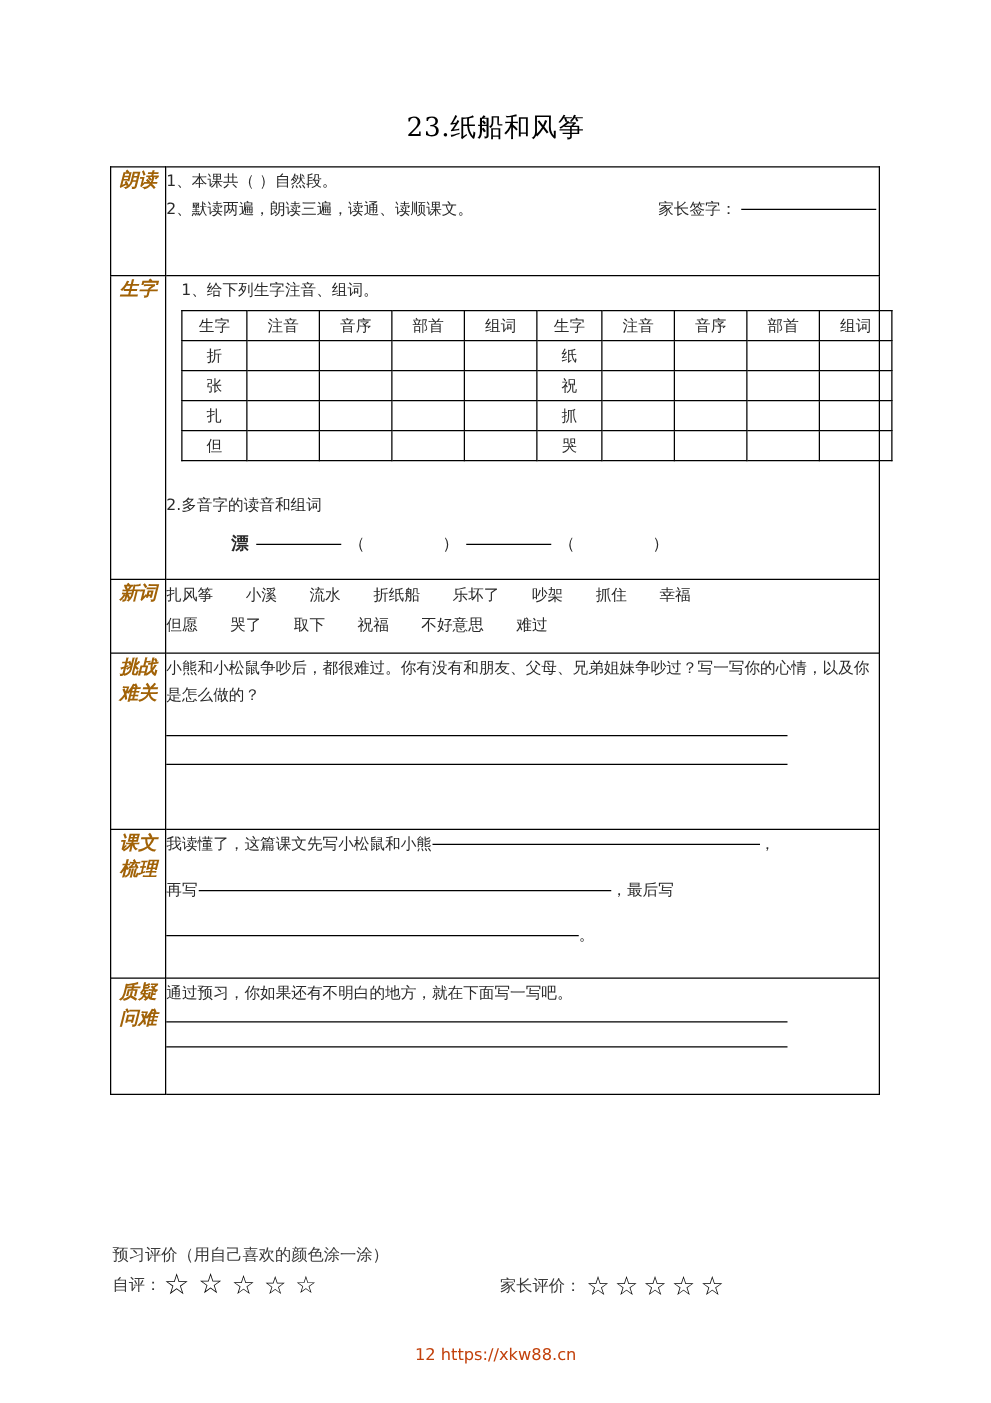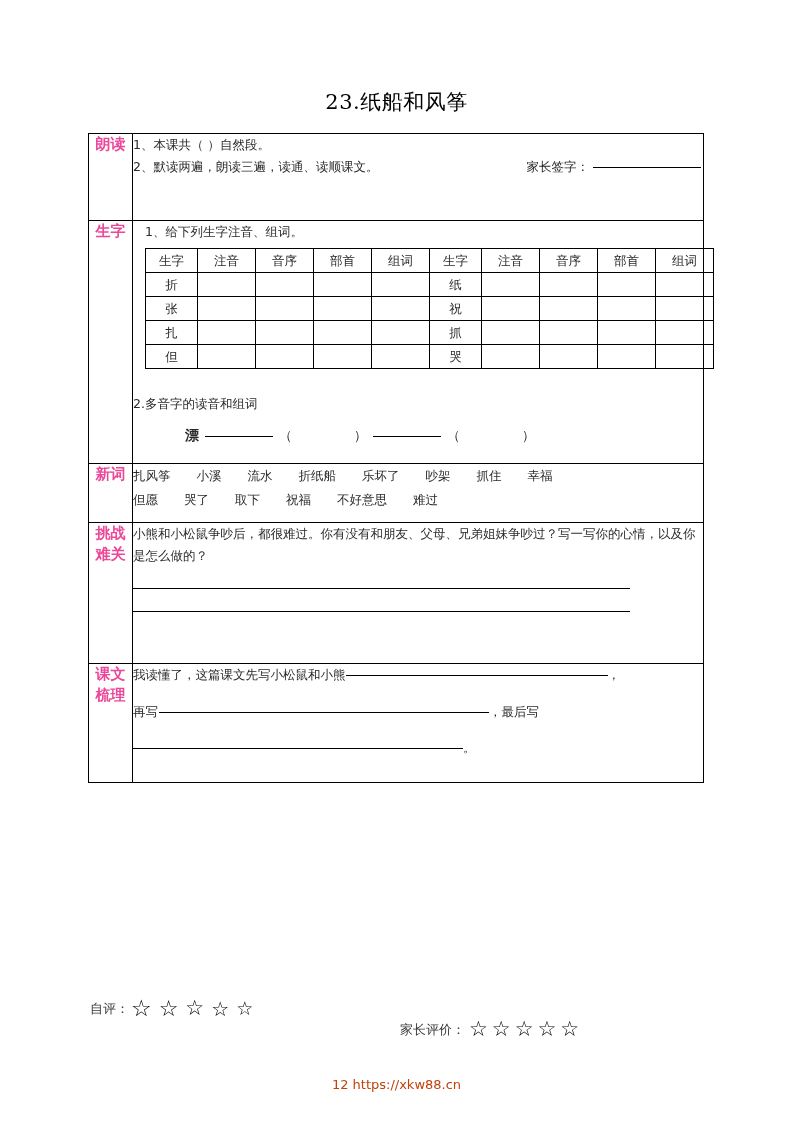--- a/index.html
+++ b/index.html
@@ -47,21 +47,22 @@
   .label-cell {
     width: 44px;
     text-align: center;
     vertical-align: middle;
     font-family: "DejaVu Serif", "Liberation Serif", serif;
     font-weight: bold;
     font-size: 15px;
     line-height: 1.42;
     letter-spacing: 0px;
     padding: 4px 0;
-    color: #ec4899;
+    color: #a16207;
+    font-style: italic;
   }
   .label-cell span { display: block; }
   .body-cell {
     padding: 7px 10px 7px 12px;
     font-size: 12.5px;
     line-height: 1.75;
     color: #2a2a2a;
   }
 
   
@@ -394,25 +395,36 @@
         <div class="flow-p">
           <span>再写</span><span class="rule rule-b"></span><span>，最后写</span>
         </div>
         <div class="flow-gap"></div>
         <div class="flow-p">
           <span class="rule rule-c"></span><span>。</span>
         </div>
       </td>
     </tr>
 
+    <tr>
+      <td class="label-cell">
+        <span>质疑问难</span>
+      </td>
+      <td class="body-cell" style="height:92px;">
+        <div class="prompt-text">通过预习，你如果还有不明白的地方，就在下面写一写吧。</div>
+        <div class="answer-rule tight" style="margin-top:12px;"></div>
+        <div class="answer-rule tight"></div>
+      </td>
+    </tr>
 
   </tbody>
 </table>
 
 <div class="eval">
+  <div class="eval-title">预习评价（用自己喜欢的颜色涂一涂）</div>
   <div class="eval-row">
     <span class="eval-label">自评：</span>
     <span class="stars self-stars">
       <span class="st">☆</span>
       <span class="st">☆</span>
       <span class="st">☆</span>
       <span class="st">☆</span>
       <span class="st">☆</span>
     </span>
     <span class="parent-block">

